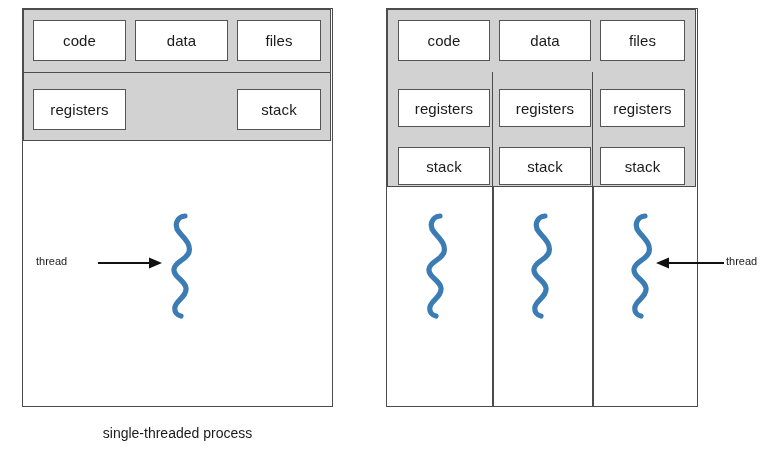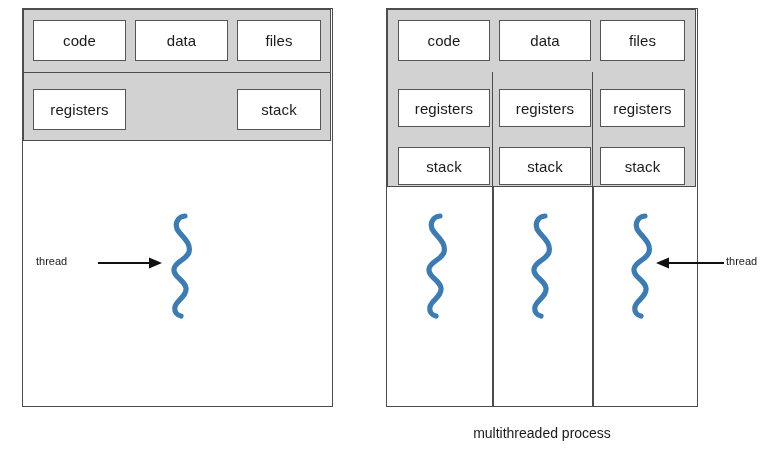--- a/index.html
+++ b/index.html
@@ -214,20 +214,21 @@
              C22,84 11,87 10,94 C9,99 12,102 16,103"></path>
   </svg>
 
   <div class="callout-label" id="thread-label-left">thread</div>
 
   <svg class="callout-arrow" id="thread-arrow-left" viewBox="0 0 66 16">
     <line x1="0" y1="8" x2="53" y2="8"></line>
     <polygon points="51,2.5 64,8 51,13.5"></polygon>
   </svg>
 
+  <div class="caption" id="caption-single">single-threaded process</div>
 
   <div class="process-frame" id="multithreaded-process-frame">
 
     <div id="mt-shared-band"></div>
 
     <div class="mt-column-band" style="left:0px; top:63px; width:106px; height:115px;"></div>
     <div class="mt-column-band" style="left:105px; top:63px; width:101px; height:115px;"></div>
     <div class="mt-column-band" style="left:205px; top:63px; width:104px; height:115px;"></div>
 
     <div class="cell-box" id="mt-box-code">code</div>
@@ -264,15 +265,14 @@
              C22,84 11,87 10,94 C9,99 12,102 16,103"></path>
   </svg>
 
   <svg class="callout-arrow" id="thread-arrow-right" viewBox="0 0 70 16">
     <line x1="13" y1="8" x2="70" y2="8"></line>
     <polygon points="15,2.5 2,8 15,13.5"></polygon>
   </svg>
 
   <div class="callout-label" id="thread-label-right">thread</div>
 
-  <div class="caption" id="caption-multi">multithreaded process</div>
 
 </div>
 
 </body></html>

